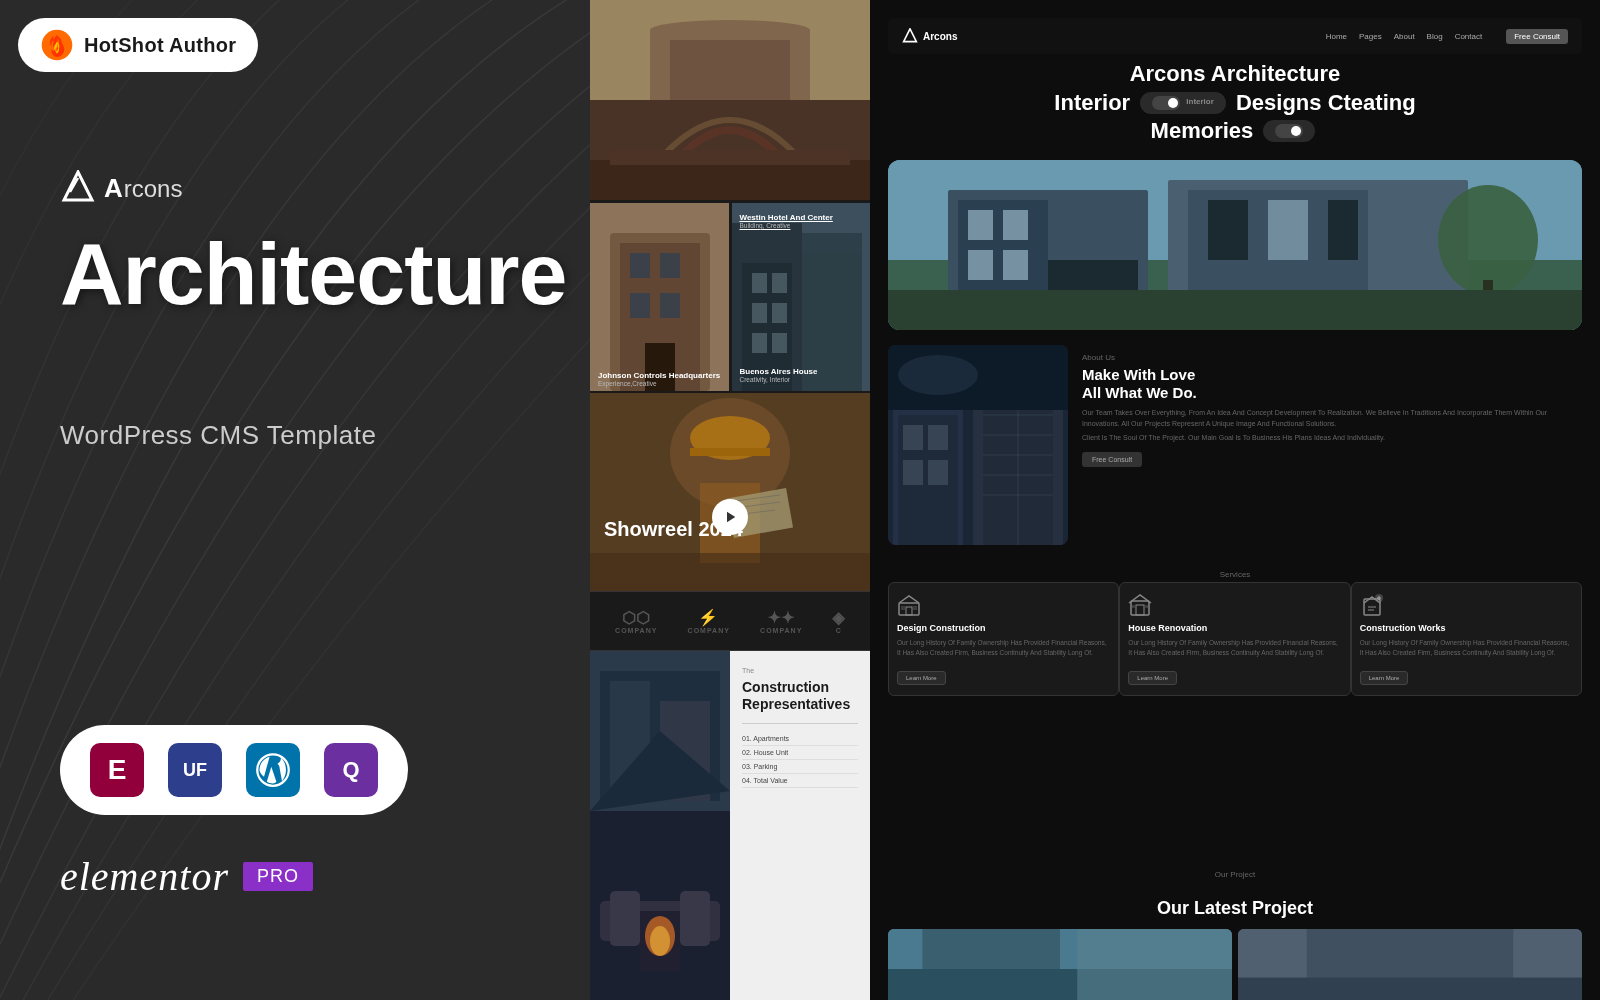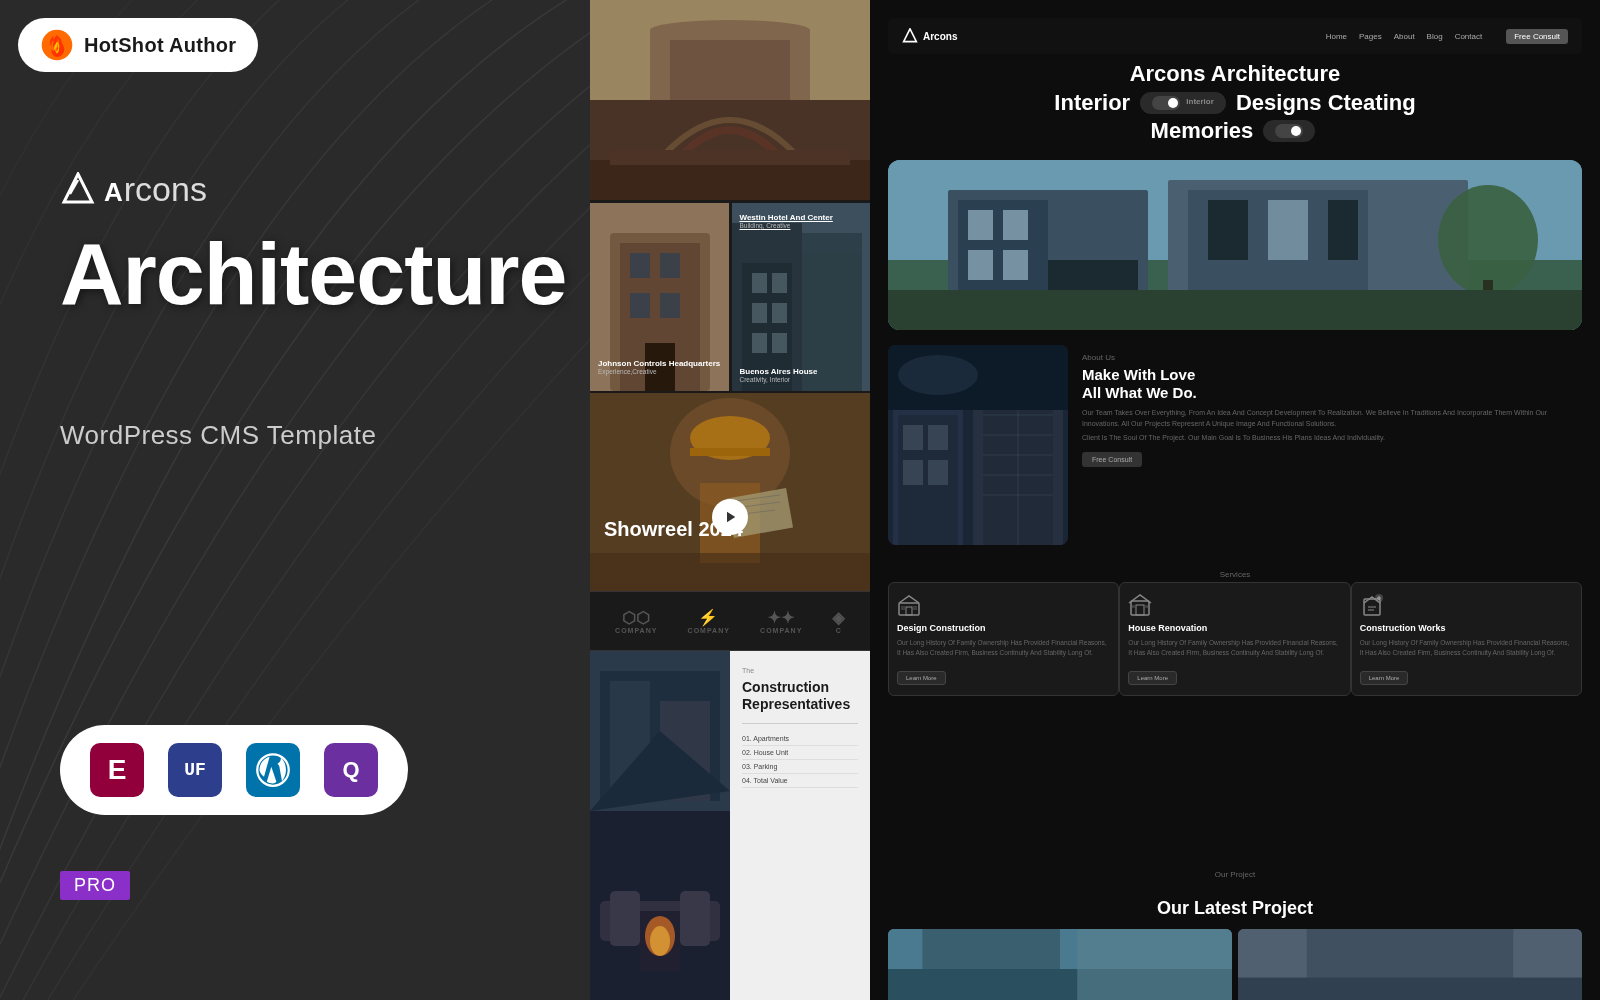--- a/index.html
+++ b/index.html
@@ -113,21 +113,21 @@
       border-radius: 10px;
       display: flex;
       align-items: center;
       justify-content: center;
       font-size: 28px;
       font-weight: 900;
       color: white;
     }
 
     .plugin-elementor { background: #92003b; }
-    .plugin-uf { background: #2c3e8c; font-family: Liberation Mono, monospace; }
+    .plugin-uf { background: #2c3e8c; }
     .plugin-wp { background: #0073aa; }
     .plugin-quix { background: #6b2fa0; }
 
     
     .elementor-pro {
       position: absolute;
       bottom: 100px;
       left: 60px;
       z-index: 10;
       display: flex;
@@ -374,21 +374,21 @@
     }
     .wp-projects-heading {
       font-size: 18px;
       font-weight: 700;
       color: white;
       text-align: center;
     }
 
     .grid-item-label {
       position: absolute;
-      bottom: 16px;
+      bottom: 4px;
       left: 8px;
       color: white;
       z-index: 2;
     }
     .grid-item-label .title {
       font-size: 8px;
       font-weight: 700;
       color: white;
     }
     .grid-item-label .subtitle-sm {
@@ -597,21 +597,21 @@
     </svg>
     <span class="badge-text">HotShot Author</span>
   </div>
 
   <div class="logo-area">
     <svg class="logo-icon" viewBox="0 0 36 36" xmlns="http://www.w3.org/2000/svg">
       <polygon points="18,2 32,30 4,30" fill="none" stroke="white" stroke-width="3"></polygon>
       <line x1="10" y1="22" x2="18" y2="8" stroke="white" stroke-width="2.5"></line>
     </svg>
     <div>
-      <span style="color:white; font-size:26px; font-weight:700; letter-spacing:1px;">A</span><span style="color:#ddd; font-size:34px; font-weight:400;">rcons</span>
+      <span style="color:white; font-size:26px; font-weight:700; letter-spacing:1px;">A</span><span style="color:#ddd; font-size:24px; font-weight:400;">rcons</span>
     </div>
   </div>
 
   <div class="main-heading">
     <h1>Architecture</h1>
   </div>
 
   <div class="subtitle">
     <p>WordPress CMS Template</p>
   </div>
@@ -625,20 +625,21 @@
         <circle cx="16" cy="16" r="14" fill="none" stroke="white" stroke-width="2"></circle>
         <path d="M4 16 C4 10 8 5.5 13 4.2 L8 22 C5.8 20.2 4 18.3 4 16Z" fill="white"></path>
         <path d="M22 15 C22 13 21 11.5 20 10.5 C21.5 9.5 23 8 23 6 C23 5.5 22.9 5 22.7 4.6 C25.5 7 27.5 11.2 27.5 16 C27.5 19.8 26.2 23.3 24 26L22 15Z" fill="white"></path>
         <path d="M16 28 C14 28 12.2 27.5 10.5 26.5 L14.5 13 L19 26.5 C18 27.5 17 28 16 28Z" fill="white"></path>
       </svg>
     </div>
     <div class="plugin-icon plugin-quix" style="font-size:22px;">Q</div>
   </div>
 
   <div class="elementor-pro">
+    <span class="elementor-script">elementor</span>
     <span class="pro-badge">PRO</span>
   </div>
 </div>
 
 <div class="center-panel">
 
   <div style="position:absolute; top:0; left:0; width:280px; height:390px; display:grid; grid-template-columns:1fr 1fr; gap:3px;">
 
     <div style="grid-row:1/2; grid-column:1/3; position:relative; overflow:hidden; height:200px;">
       <div class="img-archi-1" style="width:100%; height:100%; position:absolute;">

